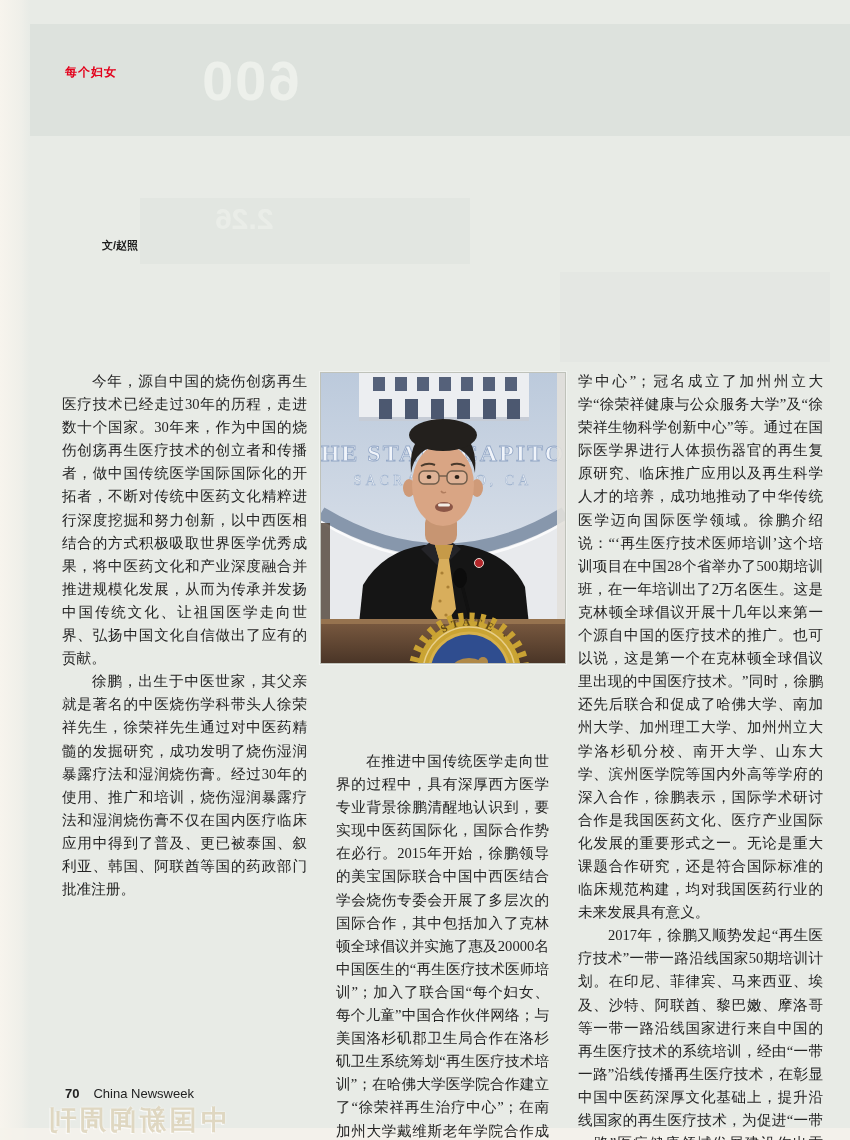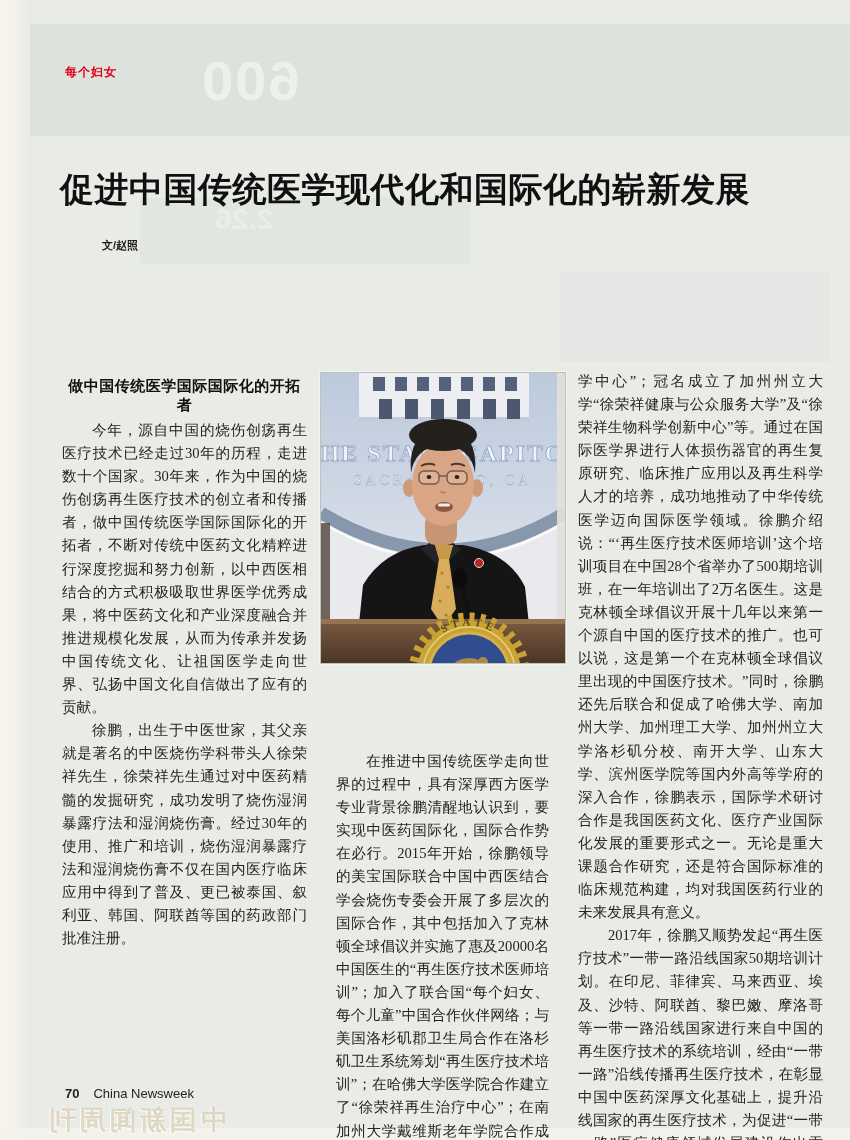--- a/index.html
+++ b/index.html
@@ -68,25 +68,23 @@
   <div class="band-mid"></div>
   <div class="band-right"></div>
   <div class="edge-left"></div>
   <div class="edge-bottom"></div>
 
   <div class="mirror bleed-600">600</div>
   <div class="mirror bleed-226">2.26</div>
   <div class="mirror bleed-mag">中国新闻周刊</div>
 
   <div class="kicker">每个妇女</div>
-  <h1 class="title">促进中国传统医学现代化和国际化的崭新发展</h1>
   <div class="byline">文/赵照</div>
 
   <div class="col col1">
-    <div class="sec-heading">做中国传统医学国际国际化的开拓者</div>
     <p class="indent">今年，源自中国的烧伤创疡再生医疗技术已经走过30年的历程，走进数十个国家。30年来，作为中国的烧伤创疡再生医疗技术的创立者和传播者，做中国传统医学国际国际化的开拓者，不断对传统中医药文化精粹进行深度挖掘和努力创新，以中西医相结合的方式积极吸取世界医学优秀成果，将中医药文化和产业深度融合并推进规模化发展，从而为传承并发扬中国传统文化、让祖国医学走向世界、弘扬中国文化自信做出了应有的贡献。</p>
     <p class="indent">徐鹏，出生于中医世家，其父亲就是著名的中医烧伤学科带头人徐荣祥先生，徐荣祥先生通过对中医药精髓的发掘研究，成功发明了烧伤湿润暴露疗法和湿润烧伤膏。经过30年的使用、推广和培训，烧伤湿润暴露疗法和湿润烧伤膏不仅在国内医疗临床应用中得到了普及、更已被泰国、叙利亚、韩国、阿联酋等国的药政部门批准注册。</p>
   </div>
 
   <div class="photo">
     <svg width="244" height="290" viewBox="0 0 244 290" xmlns="http://www.w3.org/2000/svg">
       <defs>
         <linearGradient id="sky" x1="0" y1="0" x2="0" y2="1">
           <stop offset="0" stop-color="#bccadc"></stop>
             <stop offset="1" stop-color="#e7eaef"></stop>

